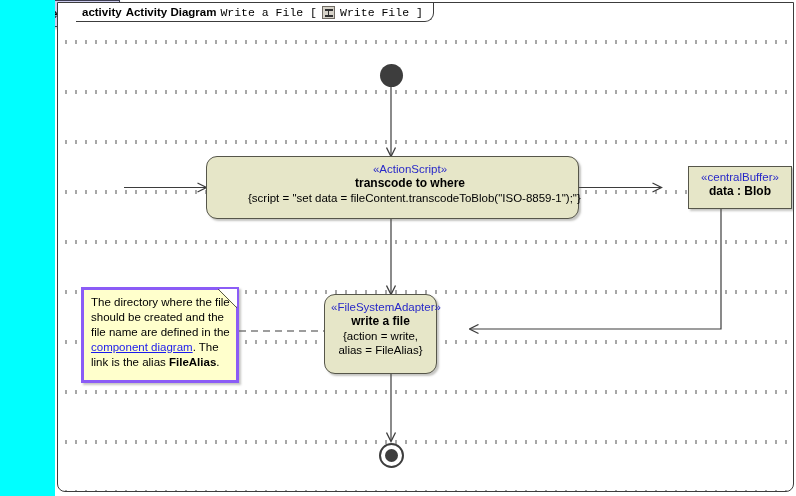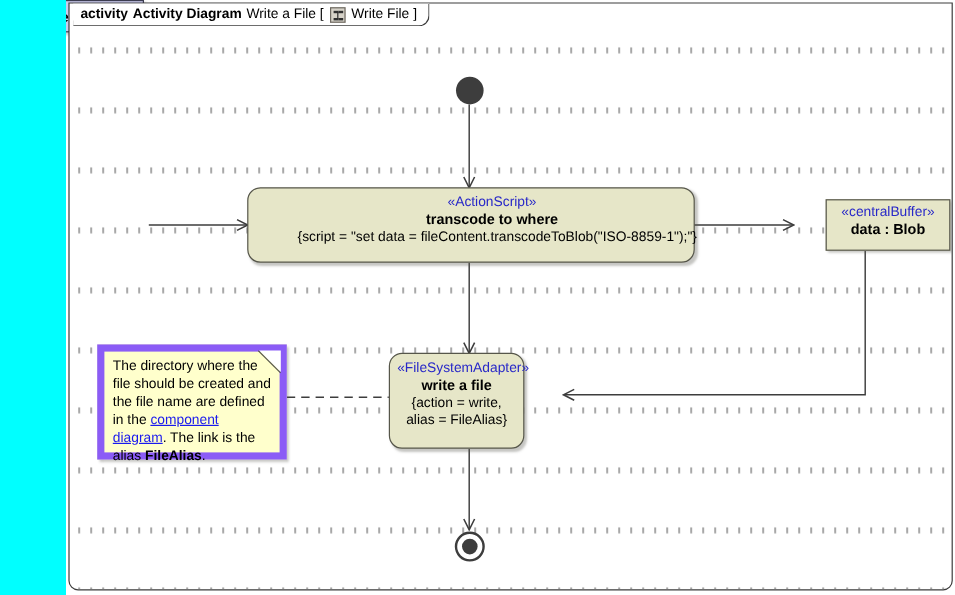--- a/index.html
+++ b/index.html
@@ -45,41 +45,41 @@
       radial-gradient(#8a8a8a 0.6px, transparent 0.7px);
     background-size: 50px 10px, 10px 50px;
     background-position: 33px 4px, 3px 44px;
     opacity: .75;
     pointer-events: none;
   }
 
   
   #frame-tab {
     position: absolute;
-    left: 3px; top: 0px;
+    left: 18px; top: 0px;
     height: 19px;
     padding: 0 10px 0 6px;
     display: flex;
     align-items: center;
     gap: 4px;
     background: #ffffff;
     border: 1px solid #3c3c3c;
     border-left: none;
     border-top: none;
     border-radius: 0 0 9px 0;
     font-size: 11.5px;
     color: #000000;
     white-space: nowrap;
     z-index: 4;
     box-sizing: border-box;
     text-align: right;
   }
   #frame-tab .kw { font-weight: bold; }
   #frame-tab .nm { font-weight: bold; }
-  #frame-tab .pl { font-weight: normal; }
+  #frame-tab .pl { font-weight: normal; font-family: Liberation Mono, monospace; }
   .tab-icon {
     display: inline-block;
     width: 13px; height: 13px;
     background: #d6d2c8;
     border: 1px solid #6e6a62;
     position: relative;
     box-sizing: border-box;
     margin: 0 1px;
   }
   .tab-icon::before {
@@ -153,21 +153,21 @@
     color: #000000;
     display: flex;
     align-items: center;
     justify-content: center;
     z-index: 6;
   }
 
   
   .note-node {
     background: #ffffcc;
-    border: 6px solid #8b5cf6;
+    border: 3px solid #8b5cf6;
     box-shadow: 2px 2px 2px rgba(90,90,80,.35);
     font-size: 11.5px;
     line-height: 15px;
     color: #000000;
     padding: 5px 6px 4px 7px;
   }
   .note-fold {
     position: absolute;
     right: -1px; top: -1px;
     width: 0; height: 0;

